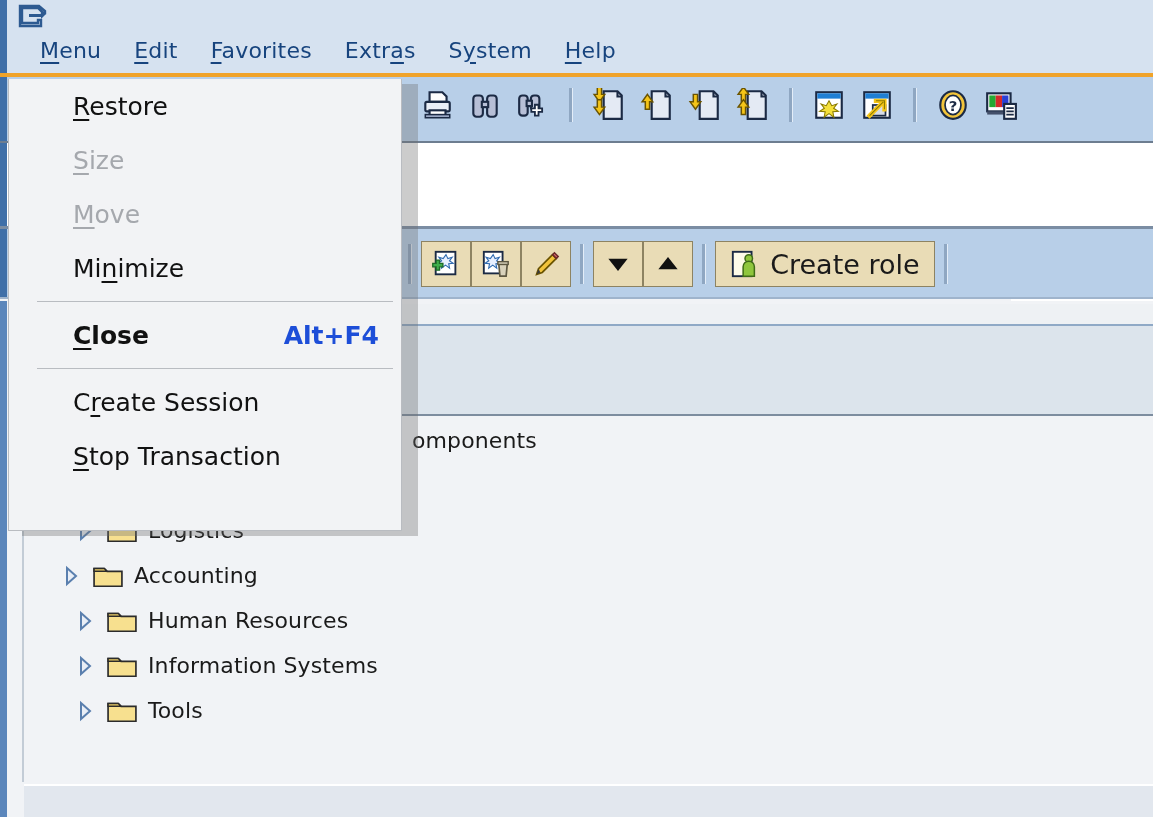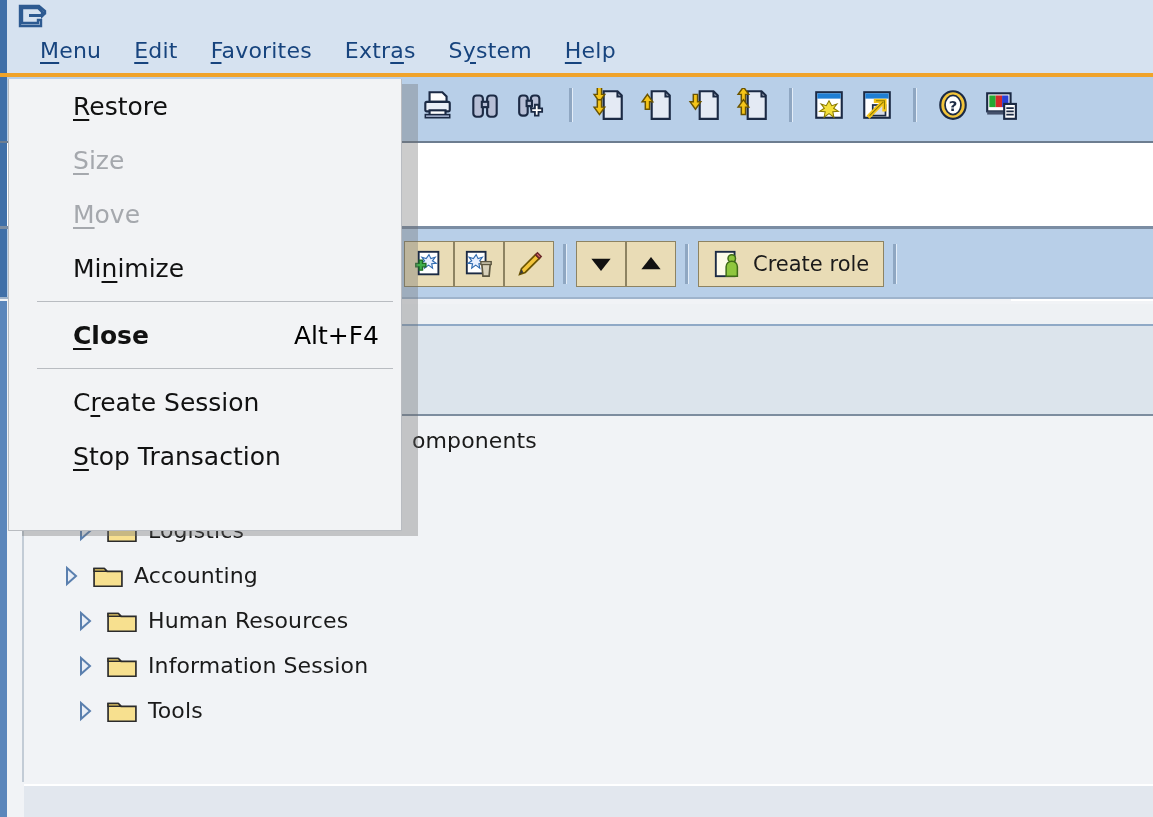--- a/index.html
+++ b/index.html
@@ -104,21 +104,21 @@
     height: 50px;
     display: flex; align-items: center;
   }
   .appbtn {
     height: 46px;
     background: #e9dcb6;
     border: 1px solid #8d8362;
     display: flex; align-items: center; justify-content: center;
     gap: 10px;
     padding: 0 14px;
-    font-size: 21px; color: #1a1a1a;
+    font-size: 27px; color: #1a1a1a;
     box-sizing: border-box;
     cursor: default;
     white-space: nowrap;
   }
   .appbtn.iconbtn { width: 50px; padding: 0; }
   .app-sep { width: 3px; height: 40px; background: #8fa7c2; margin: 0 9px; border-right: 1px solid #e3edf8; }
   .app-bottom-rule {
     position: absolute; left: 0; top: 297px;
     width: 1153px; height: 2px;
     background: #9fb4cc;
@@ -198,21 +198,21 @@
     font-size: 25px;
     color: #111111;
     white-space: nowrap;
     cursor: default;
   }
   .dd-item.disabled { color: #a5a8ad; }
   .dd-item.bold { font-weight: bold; }
   .dd-item .acc { text-decoration: underline; text-underline-offset: 4px; }
   .dd-shortcut {
     position: absolute; right: 22px;
-    font-weight: normal; font-size: 25px; color: #000000;
+    font-weight: bold; font-size: 25px; color: #1d4ed8;
   }
   .dd-sep {
     height: 1px; background: #b9bcc1;
     margin: 6px 8px;
   }
 </style>
 </head>
 <body>
 
 <div id="root">
@@ -476,21 +476,21 @@
             <svg width="18" height="22" viewBox="0 0 18 22">
               <path d="M5 3 L14 11 L5 19 Z" fill="#e9eef6" stroke="#5a7fae" stroke-width="2"></path>
             </svg>
           </span>
           <span class="folder">
             <svg width="32" height="26" viewBox="0 0 34 28">
               <path d="M2 6 h11 l3 3 h16 v16 h-30 z" fill="#f7e08f" stroke="#2b2b2b" stroke-width="1.8"></path>
               <path d="M2 6 h11 l3 3 h-14 z" fill="#f0d269" stroke="#2b2b2b" stroke-width="1.6"></path>
             </svg>
           </span>
-          <span class="tree-label">Information Session</span>
+          <span class="tree-label">Information Systems</span>
         </div>
         <div class="tree-row" style="top: 270px; left: 46px;">
           <span class="expander">
             <svg width="18" height="22" viewBox="0 0 18 22">
               <path d="M5 3 L14 11 L5 19 Z" fill="#e9eef6" stroke="#5a7fae" stroke-width="2"></path>
             </svg>
           </span>
           <span class="folder">
             <svg width="32" height="26" viewBox="0 0 34 28">
               <path d="M2 6 h11 l3 3 h16 v16 h-30 z" fill="#f7e08f" stroke="#2b2b2b" stroke-width="1.8"></path>

